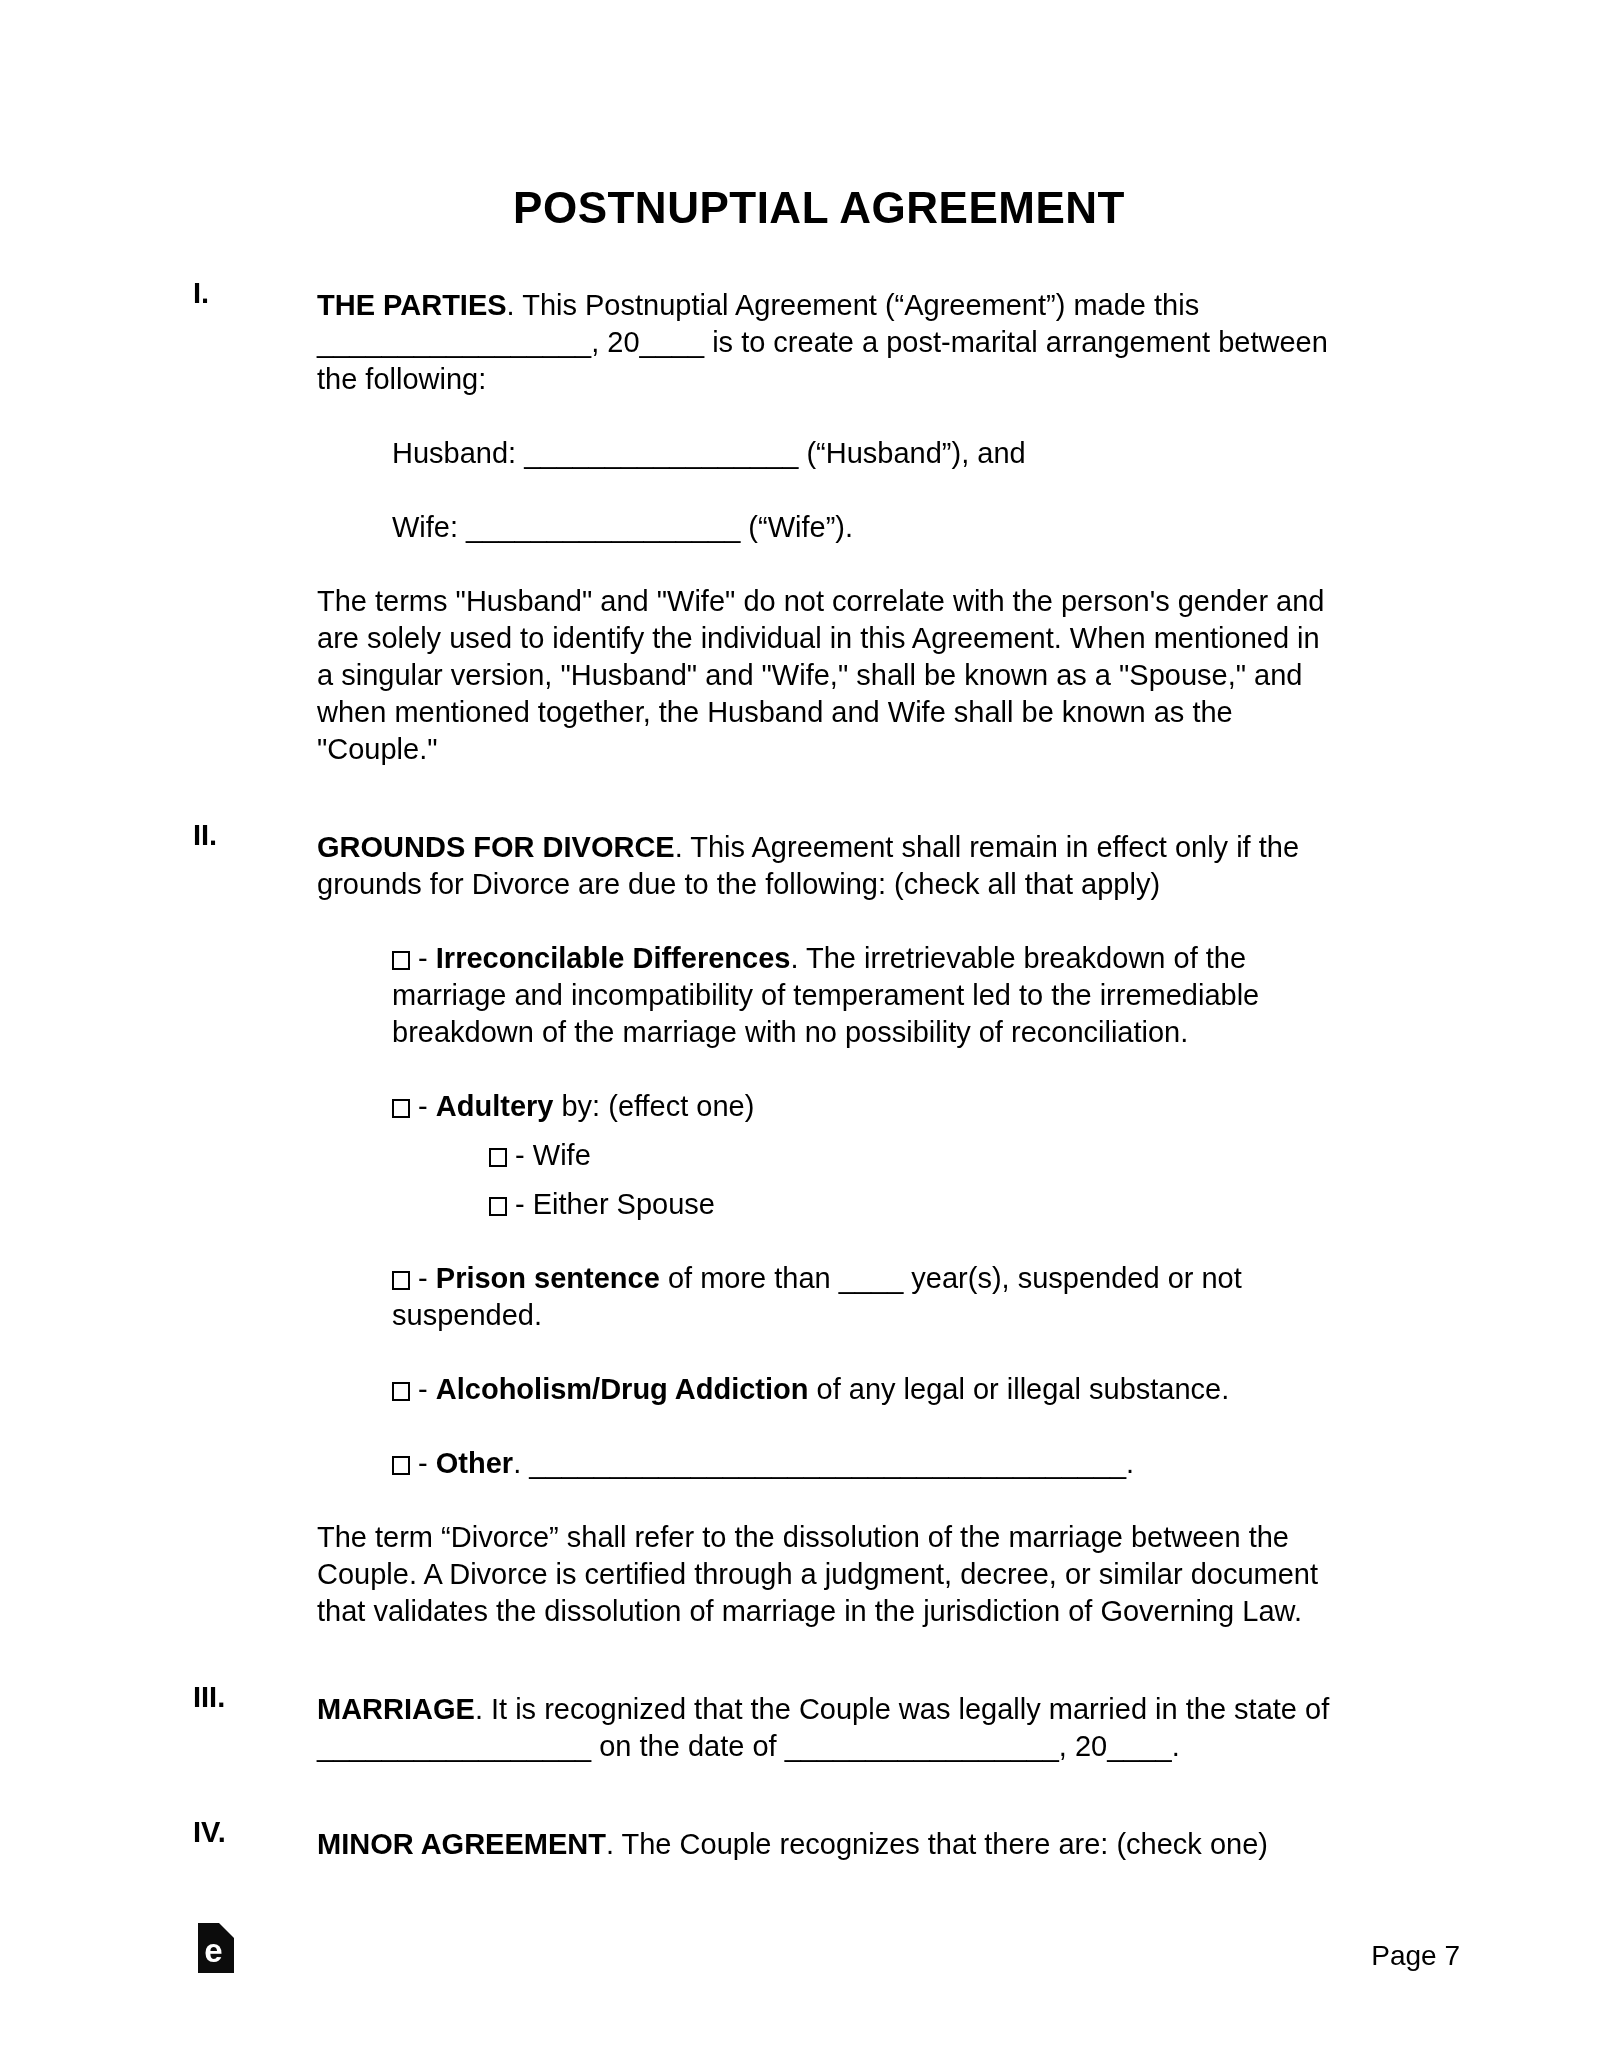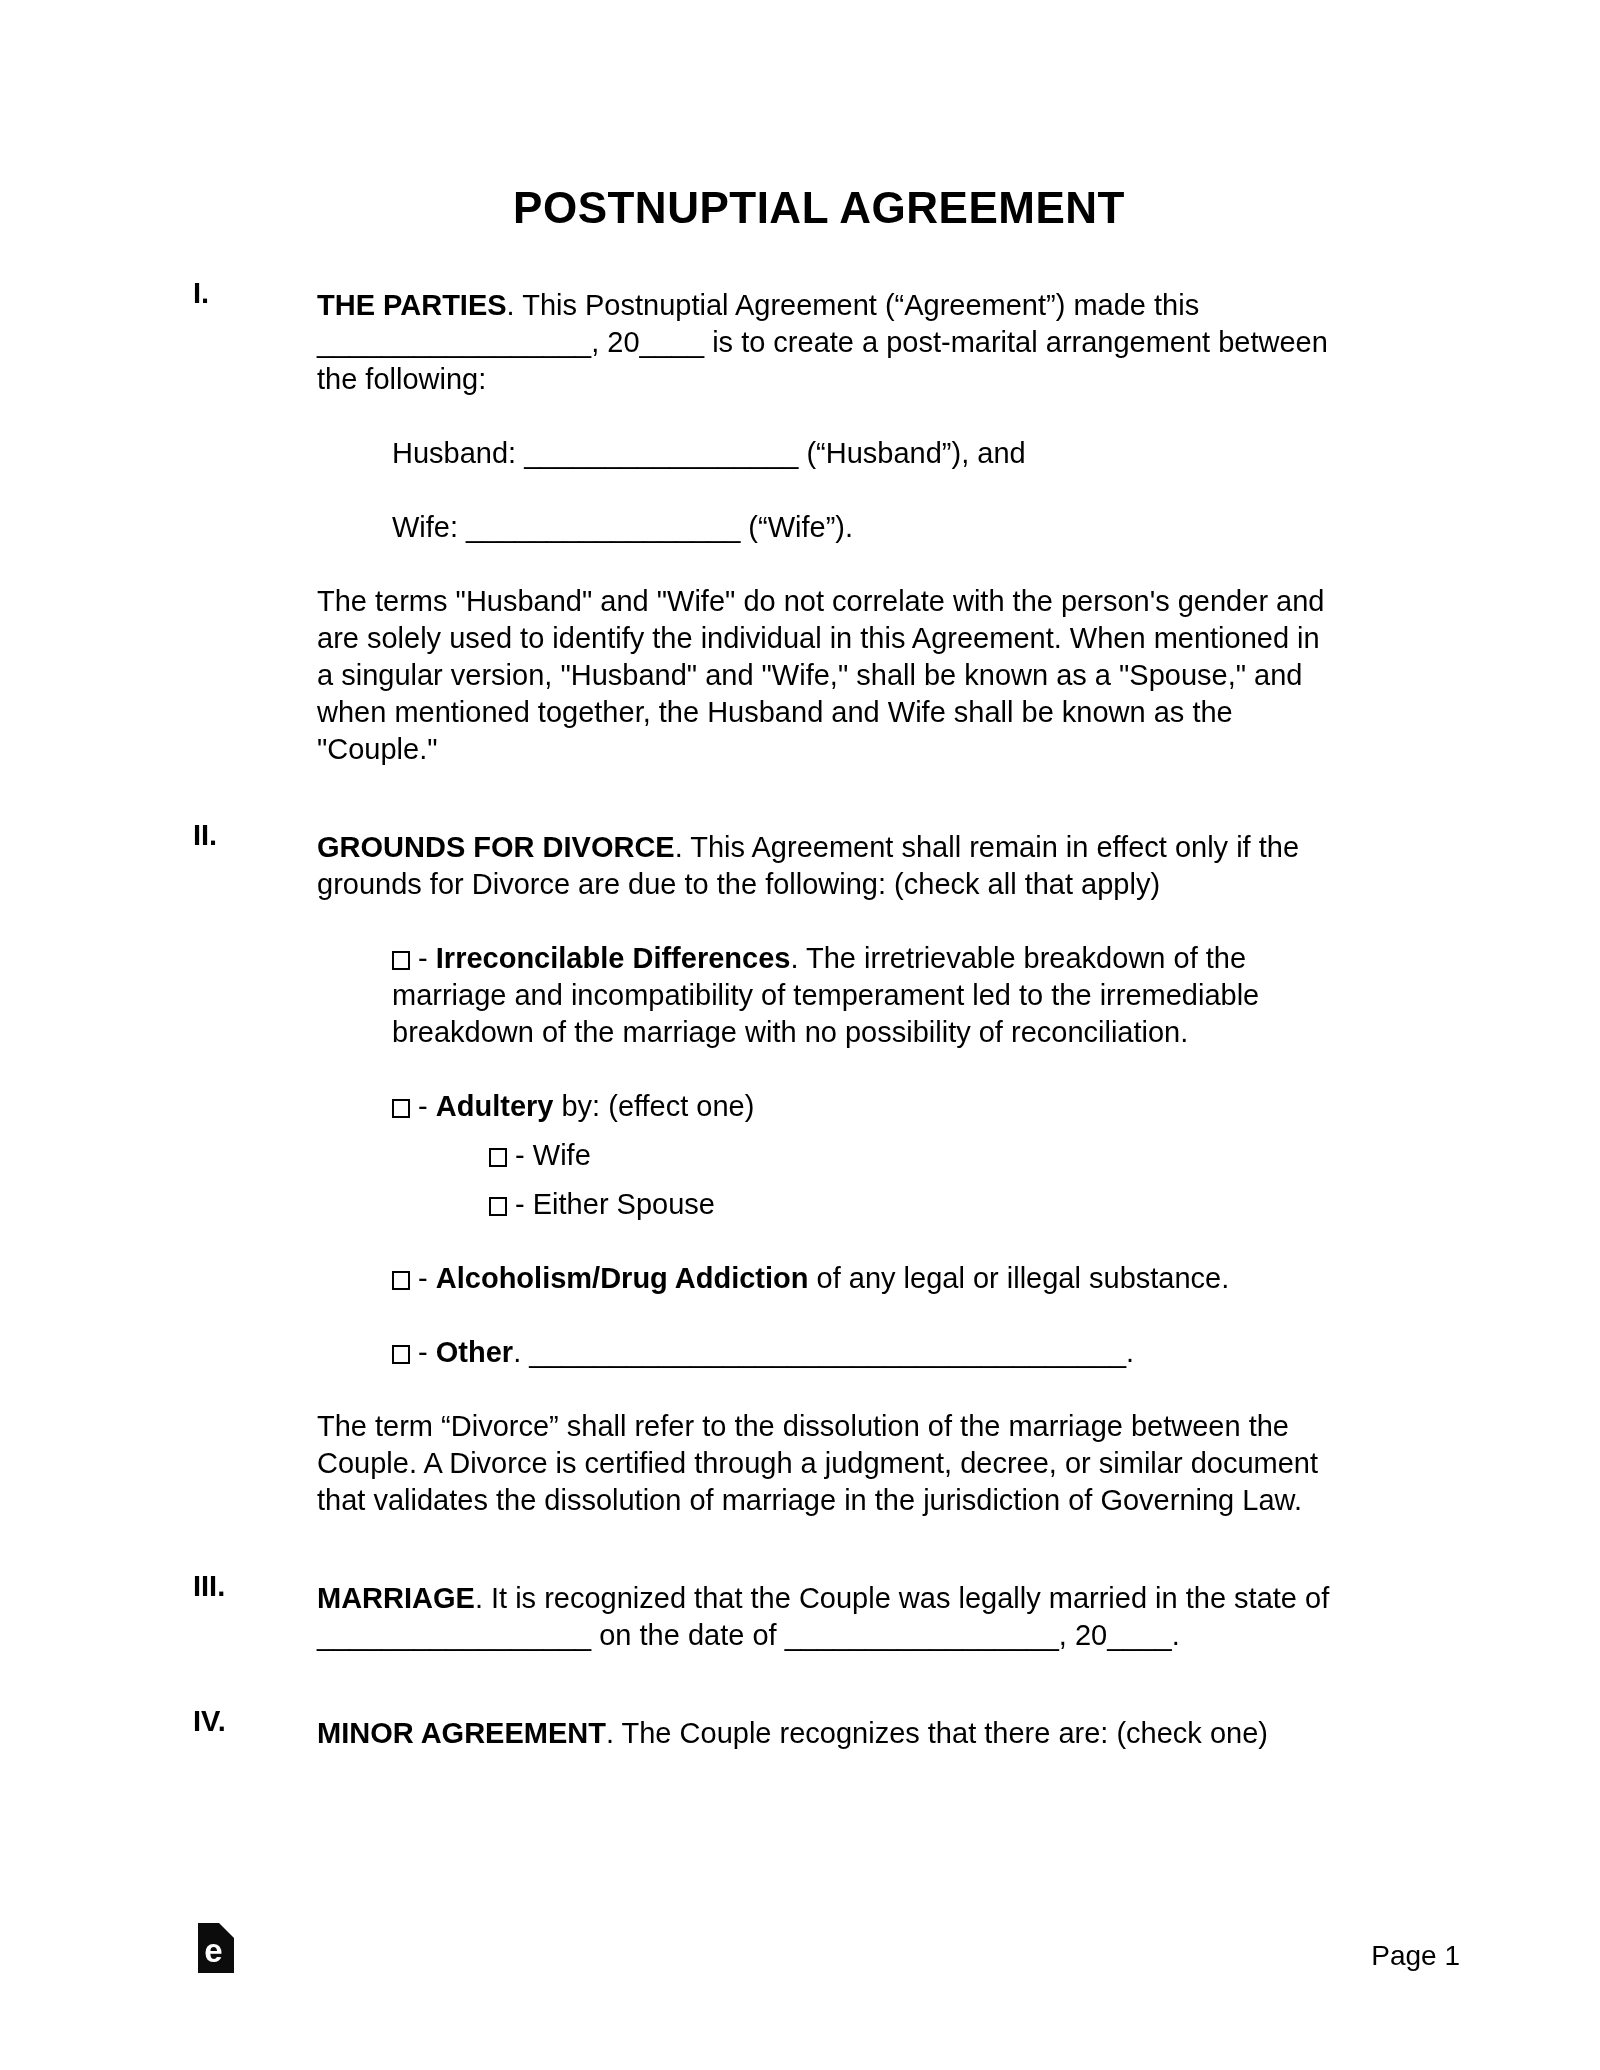--- a/index.html
+++ b/index.html
@@ -86,20 +86,25 @@
         <span>-</span>
         <span class="b">Adultery</span><span> by: (effect one)</span></p>
 
       <p class="indent2">
         <span class="cb"></span>
         <span>- Wife</span></p>
       <p class="indent2">
         <span class="cb"></span>
         <span>- Either Spouse</span></p>
 
+      <p class="gap indent1">
+        <span class="cb"></span>
+        <span>-</span>
+        <span class="b">Prison sentence</span><span class="pre"> of more than ____ year(s), suspended or not
+suspended.</span></p>
 
       <p class="gap indent1">
         <span class="cb"></span>
         <span>-</span>
         <span class="b">Alcoholism/Drug Addiction</span><span> of any legal or illegal substance.</span></p>
 
       <p class="gap indent1">
         <span class="cb"></span>
         <span>-</span>
         <span class="b">Other</span><span>. _____________________________________.</span></p>
@@ -122,13 +127,13 @@
     <div class="num">IV.</div>
     <div class="sec-body">
       <p><span class="b">MINOR AGREEMENT</span><span>. The Couple recognizes that there are: (check one)</span></p>
     </div>
   </div>
 </div>
 
 <div class="logo">
     <span class="logo-e">e</span>
   </div>
-<div class="page-num">Page 1</div>
+<div class="page-num">Page 7</div>
 
 </body></html>

